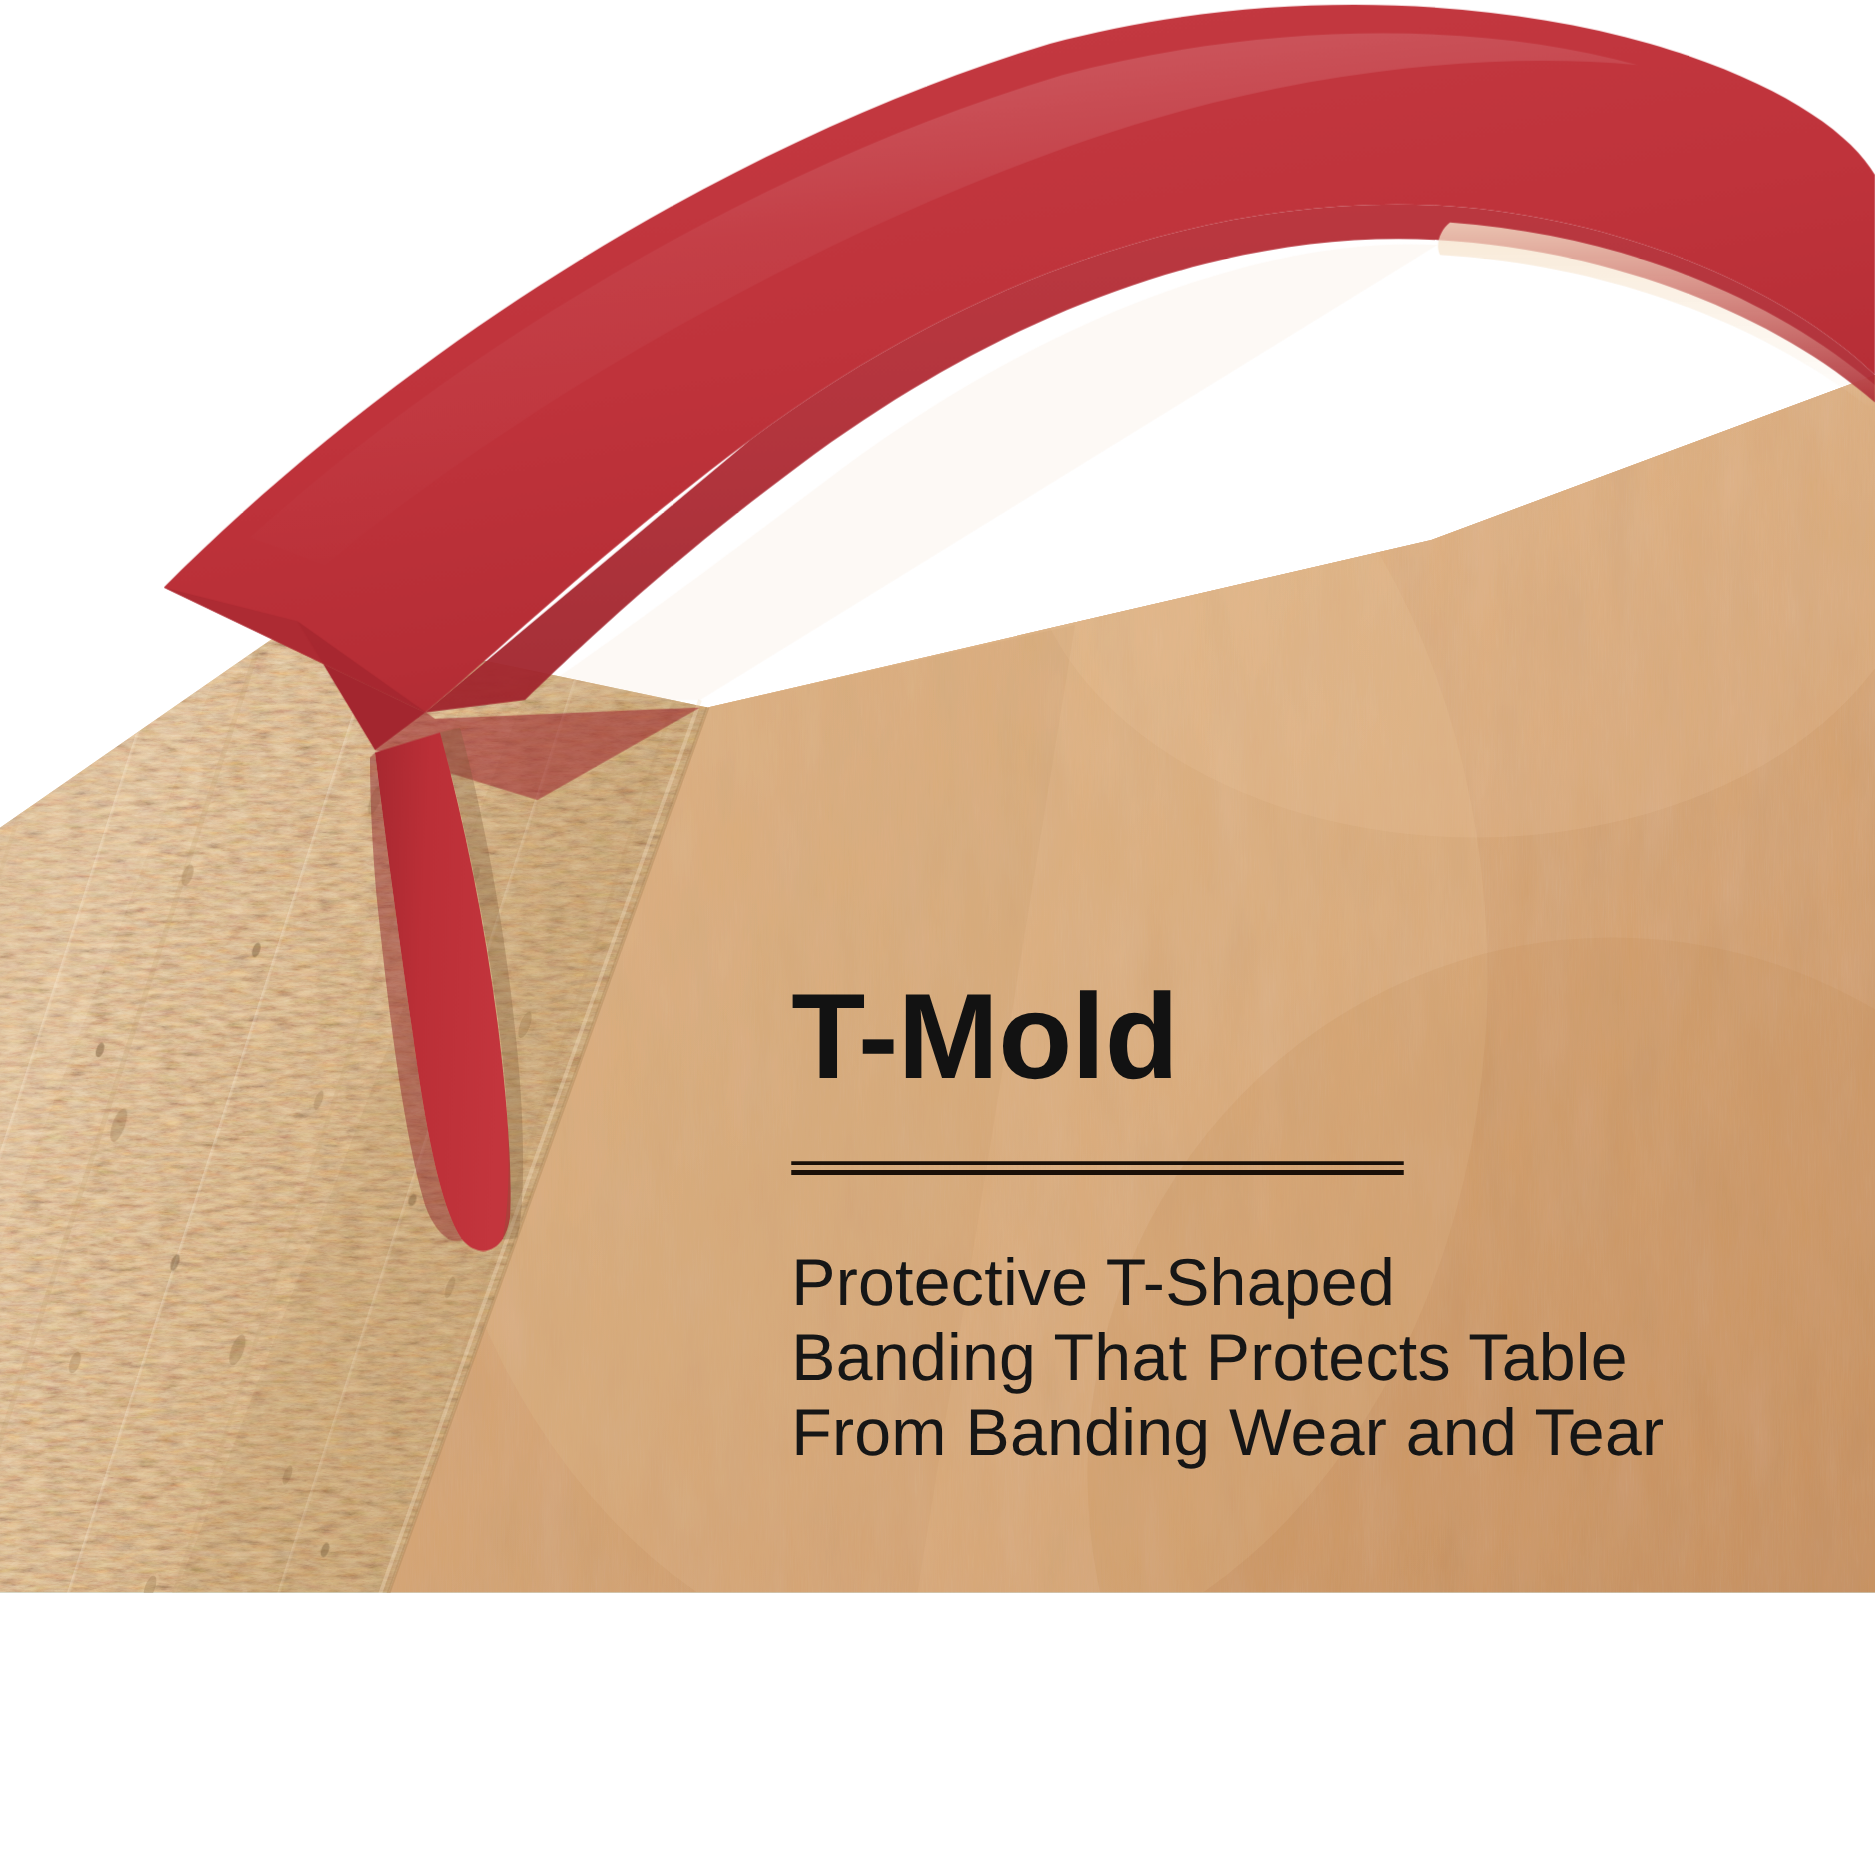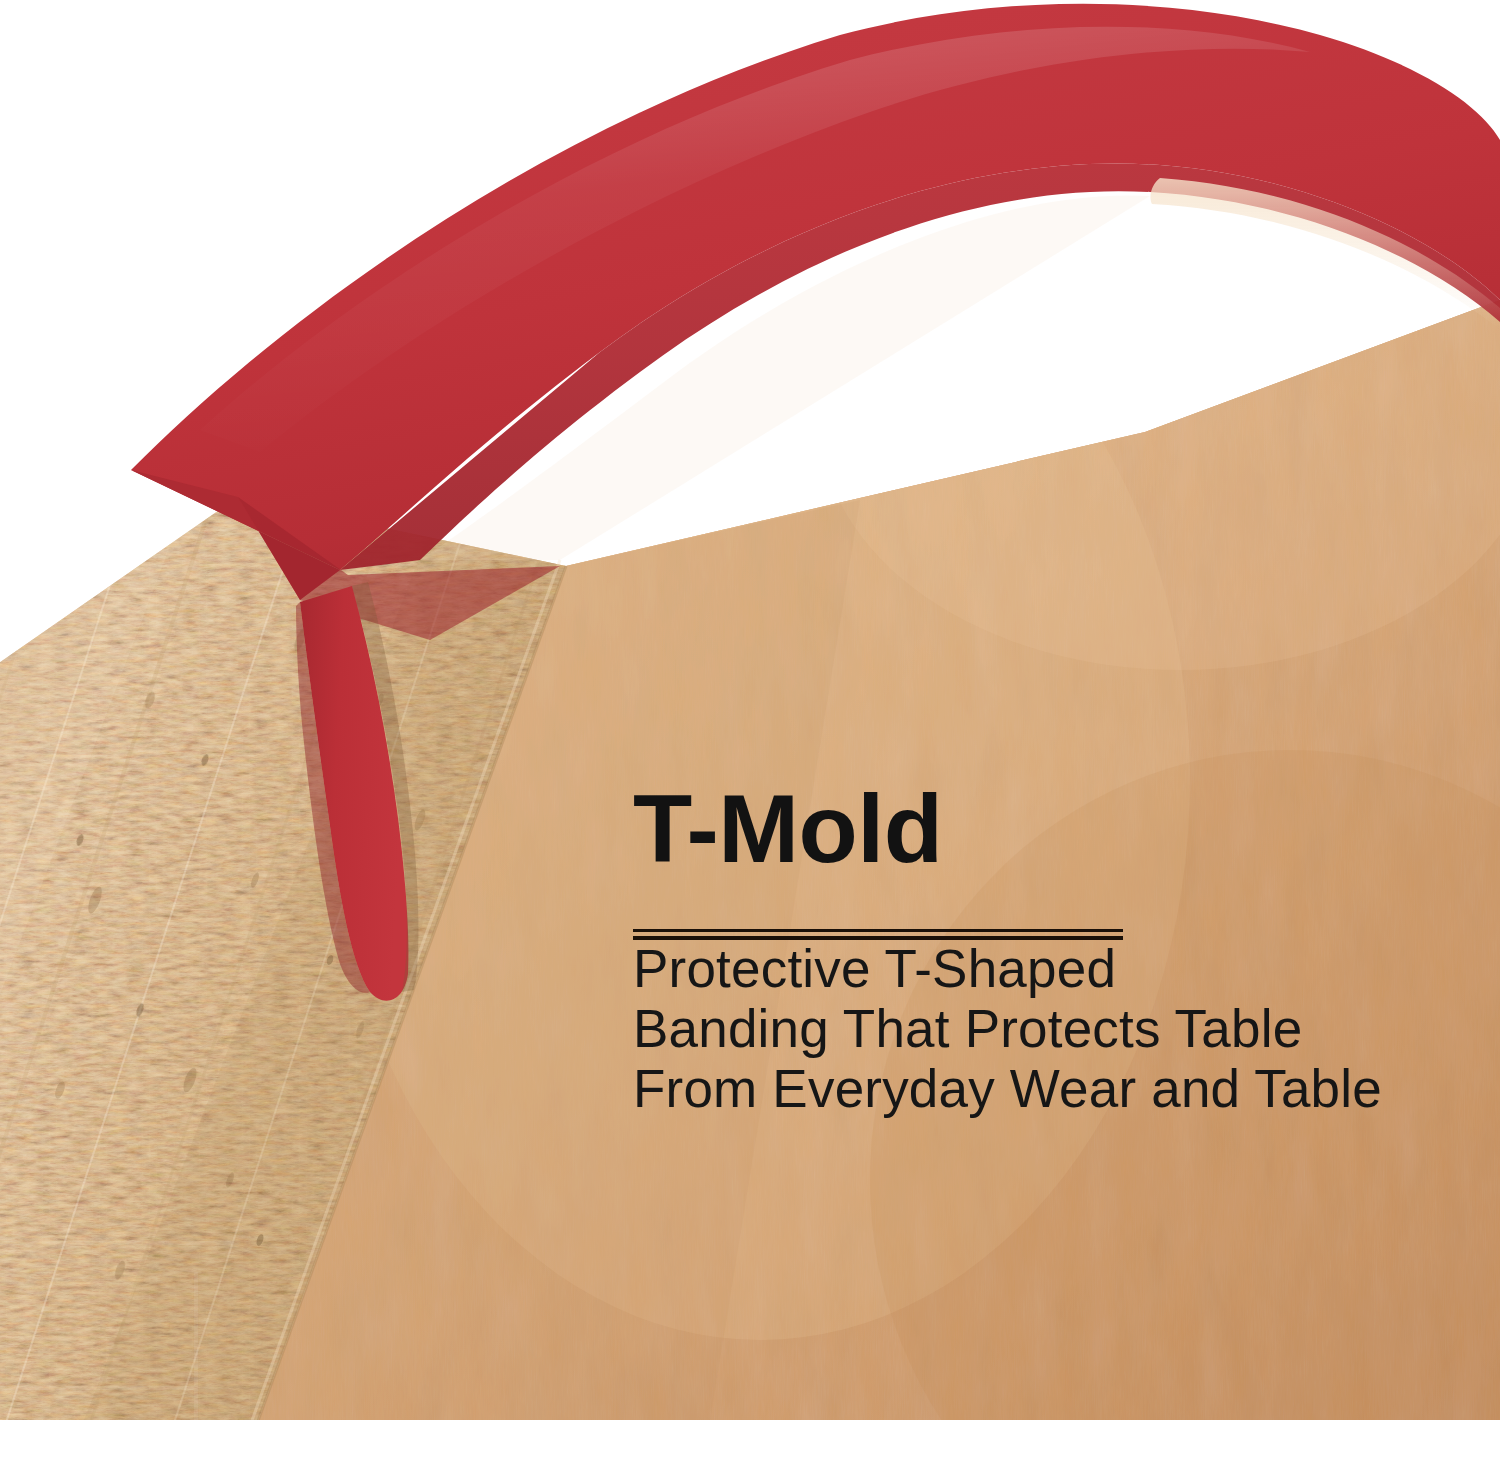--- a/index.html
+++ b/index.html
@@ -3,21 +3,21 @@
 <meta charset="utf-8">
 <style>
   html,body{margin:0;padding:0;background:#fff;}
   body{
     font-family:"Liberation Sans", sans-serif;
     -webkit-font-smoothing:antialiased;
   }
   #stage{
     position:relative;
     width:1500px;
-    height:1420px;
+    height:1274px;
     background:#0f766e;
     overflow:hidden;
   }
 
   
   #photo{
     position:absolute;
     inset:0;
     width:1500px;
     height:1482px;
@@ -49,20 +49,21 @@
   .rules .r{
     position:absolute;
     left:0;
     width:490px;
     background:#1a1008;
   }
   .rules .r1{top:0;height:3px;}
   .rules .r2{top:7px;height:4px;}
 
   .body{
+    margin-top:58px;
   }
   .body p{
     margin:0;
     font-size:53px;
     line-height:60px;
     font-weight:400;
     color:#161616;
     letter-spacing:0.2px;
     white-space:nowrap;
   }
@@ -310,17 +311,17 @@
     <h1 class="headline">T-Mold</h1>
 
     <div class="rules">
       <div class="r r1"></div>
       <div class="r r2"></div>
     </div>
 
     <div class="body">
       <p>Protective T-Shaped</p>
       <p>Banding That Protects Table</p>
-      <p>From Everyday Wear and Table</p>
+      <p>From Banding Wear and Tear</p>
     </div>
 
   </div>
 </div>
 
 </body></html>

